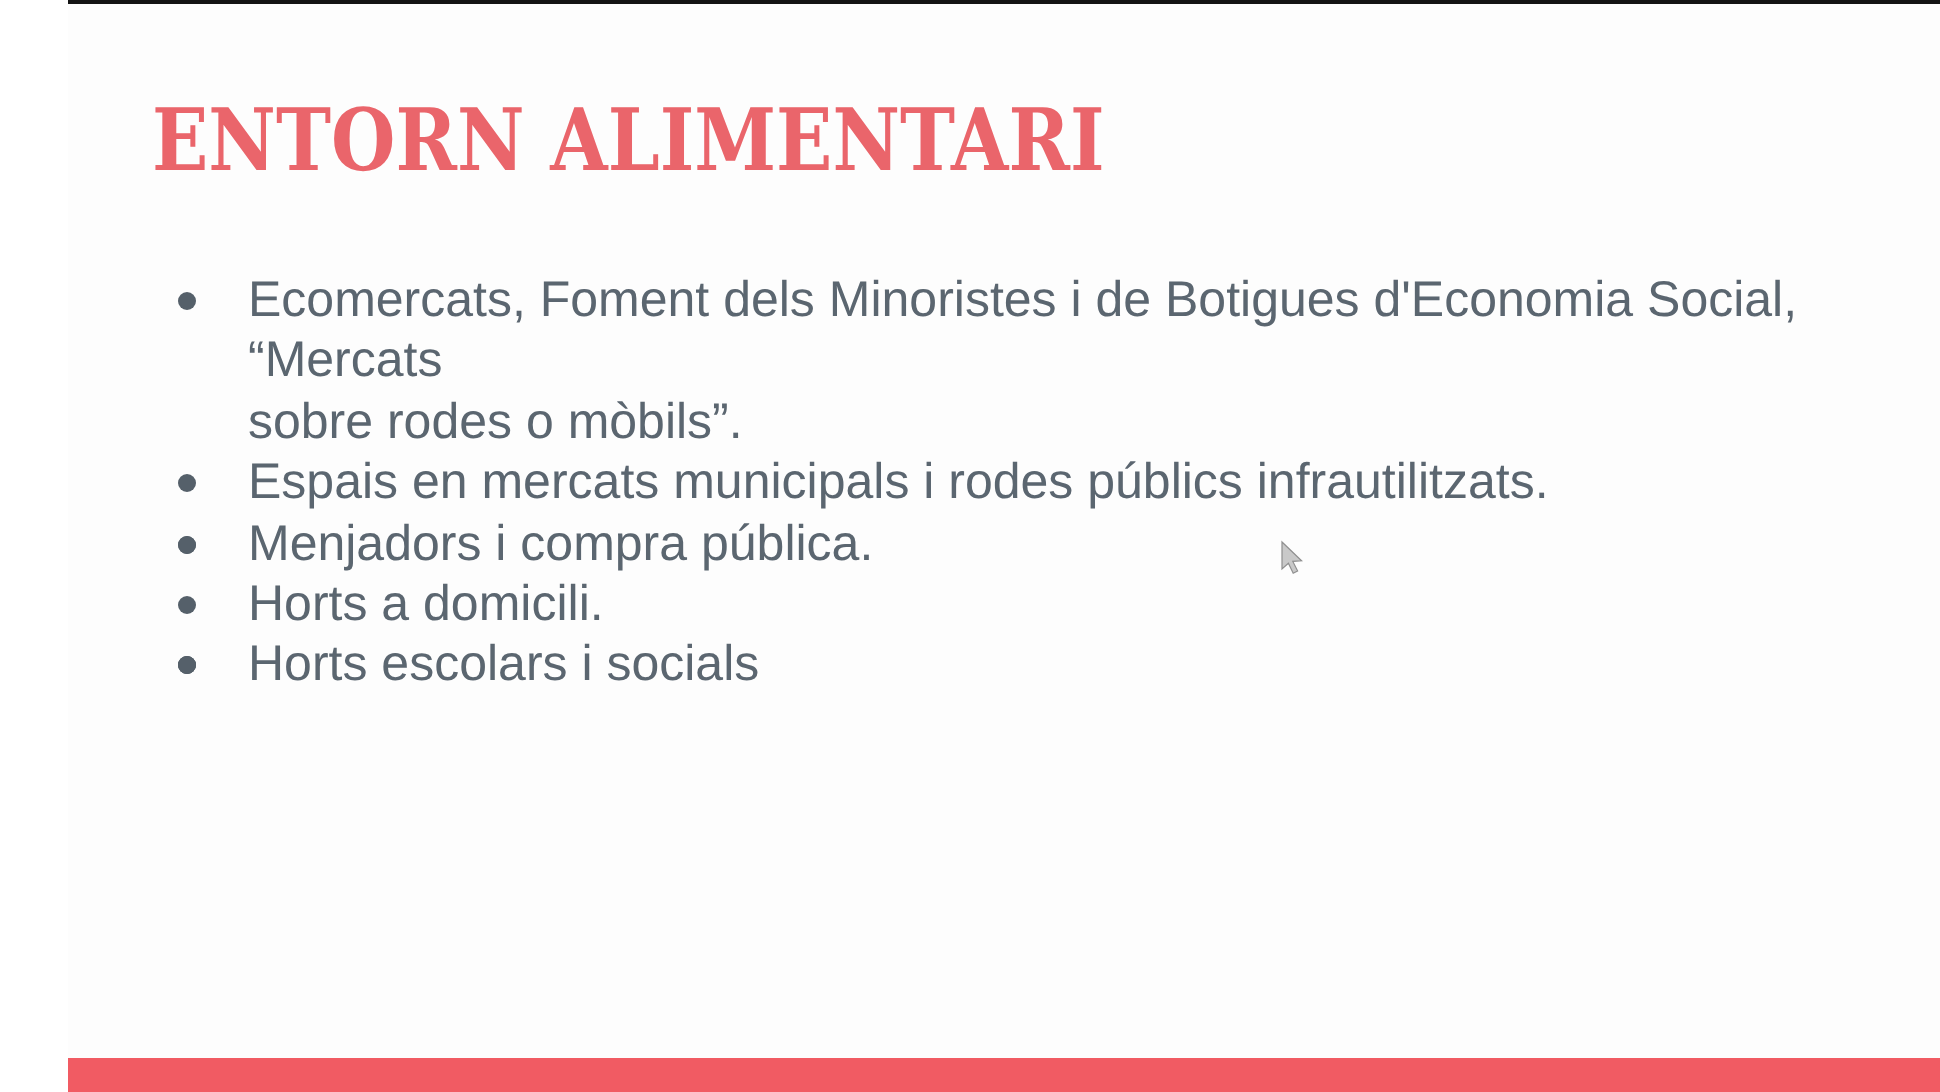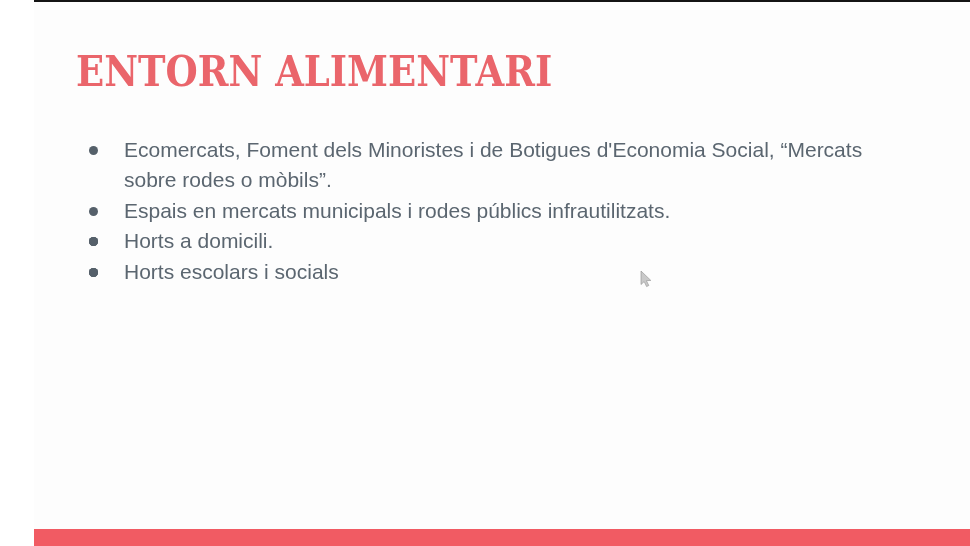--- a/index.html
+++ b/index.html
@@ -42,21 +42,21 @@
     left: 50px;
     top: 135px;
     width: 880px;
     margin: 0;
     padding: 0;
     list-style: none;
   }
   .bullets li {
     position: relative;
     padding-left: 40px;
-    font-size: 21px;
+    font-size: 25px;
     line-height: 30.4px;
     color: var(--text-color, #5b6670);
     white-space: pre-line;
   }
   .bullets li .dot {
     position: absolute;
     left: 5px;
     top: 11px;
     width: 9px;
     height: 9px;
@@ -87,21 +87,21 @@
 
   <div class="top-border"></div>
 
   <h1 class="slide-title">ENTORN ALIMENTARI</h1>
 
   <ul class="bullets" id="bullet-list">
       <li><span class="dot"></span><span>Ecomercats, Foment dels Minoristes i de Botigues d'Economia Social, “Mercats
 sobre rodes o mòbils”.</span></li>
       <li><span class="dot"></span><span>Espais en mercats municipals i rodes públics infrautilitzats.</span></li>
       <li><span class="dot"></span></li>
-      <li><span class="dot"></span></li>
+      <li><span class="dot"></span><span>Menjadors i compra pública.</span></li>
       <li><span class="dot"></span><span>Horts a domicili.</span></li>
       <li><span class="dot"></span></li>
       <li><span class="dot"></span></li>
       <li><span class="dot"></span><span>Horts escolars i socials</span></li>
     </ul>
 
   <svg class="cursor" viewBox="0 0 13 18">
     <path d="M1,1 L1,14.5 L4.2,11.6 L6.6,16.6 L8.8,15.5 L6.4,10.7 L10.8,10.4 Z" fill="#c9c9c9" stroke="#8f8f8f" stroke-width="0.6"></path>
   </svg>
 

